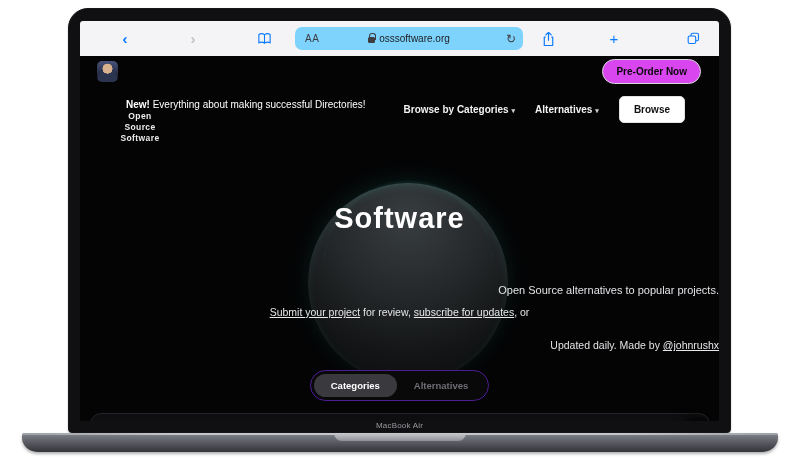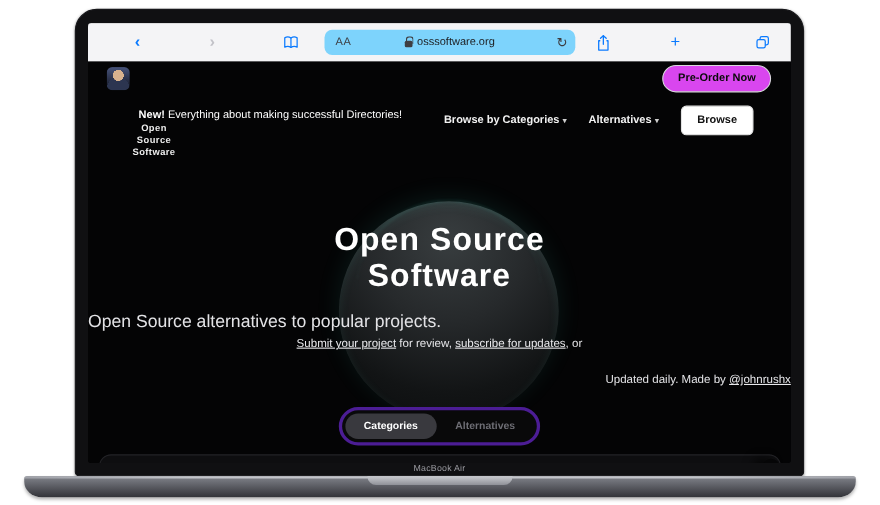--- a/index.html
+++ b/index.html
@@ -70,30 +70,30 @@
 
   .planet { position:absolute; left:228px; top:127px; width:200px; height:200px; border-radius:50%;
             background:radial-gradient(circle at 50% 18%, #383d3f 0%, #26292b 38%, #121415 72%, #0a0b0c 100%);
             box-shadow:0 -4px 22px rgba(64,220,200,.10), inset 0 3px 10px rgba(110,235,215,.10); }
   .planet::before { content:""; position:absolute; left:8%; top:-1px; width:84%; height:40%;
                     border-radius:50% 50% 0 0 / 100% 100% 0 0;
                     border-top:1.5px solid rgba(96,228,205,.28); filter:blur(1.5px); }
 
   .hero-title { position:absolute; left:0; top:146px; width:639px; text-align:center;
                 font-size:29px; line-height:1.15; font-weight:800; color:#ffffff; letter-spacing:1px; }
-  .hero-sub { position:absolute; left:0; top:228px; width:639px; text-align:left;
-              font-size:16px; color:#e3e3e6; }
+  .hero-sub { position:absolute; left:0; top:228px; width:639px; text-align:right;
+              font-size:11px; color:#e3e3e6; }
   .hero-links { position:absolute; left:0; top:248px; width:639px; text-align:center;
                 font-size:10.5px; color:#e3e3e6; line-height:1.55; }
   .hero-links a, .u { color:#e9e9ec; text-decoration:underline; cursor:pointer; }
   .hero-updated { position:absolute; left:0; top:283px; width:639px; text-align:right;
                   font-size:10.5px; color:#e3e3e6; }
 
   .toggle-wrap { position:absolute; left:0; top:314px; width:639px; display:flex; justify-content:center; }
-  .toggle { display:inline-flex; align-items:center; background:#09090a; border:3px solid #4c1d95;
+  .toggle { display:inline-flex; align-items:center; background:#09090a; border:1px solid #4c1d95;
             border-radius:18px; padding:3px; }
   .toggle-opt { font-size:9.5px; font-weight:700; padding:6px 17px; border-radius:14px; cursor:pointer; }
   .toggle-active { background:#39393e; color:#ffffff; }
   .toggle-inactive { color:#6e6e75; }
 
   .search-box { position:absolute; left:10px; top:357px; width:620px; height:24px;
                 background:#0e0e10; border:1px solid #232327; border-radius:11px; }
   .search-box input { width:100%; height:100%; background:transparent; border:none; outline:none;
                       padding:0 16px; font-size:10px; color:#cfcfd4; font-family:"Liberation Sans",sans-serif; }
   .search-box input::placeholder { color:#8e8e96; }
@@ -168,21 +168,20 @@
         </div>
         <div class="nav-right">
           <span class="nav-link"><span>Browse by Categories</span><span class="caret">▾</span></span>
           <span class="nav-link"><span>Alternatives</span><span class="caret">▾</span></span>
           <button class="nav-btn">Browse</button>
         </div>
       </div>
 
       <div class="planet"></div>
       <div class="hero-title">
-        <div>Open Source</div>
         <div>Software</div>
       </div>
       <div class="hero-sub">Open Source alternatives to popular projects.</div>
       <div class="hero-links">
         <div>
           <span class="u">Submit your project</span><span> for review, </span><span class="u">subscribe for updates</span><span>, or</span>
         </div>
       </div>
       <div class="hero-updated">
         <span>Updated daily. Made by </span><span class="u">@johnrushx</span>

